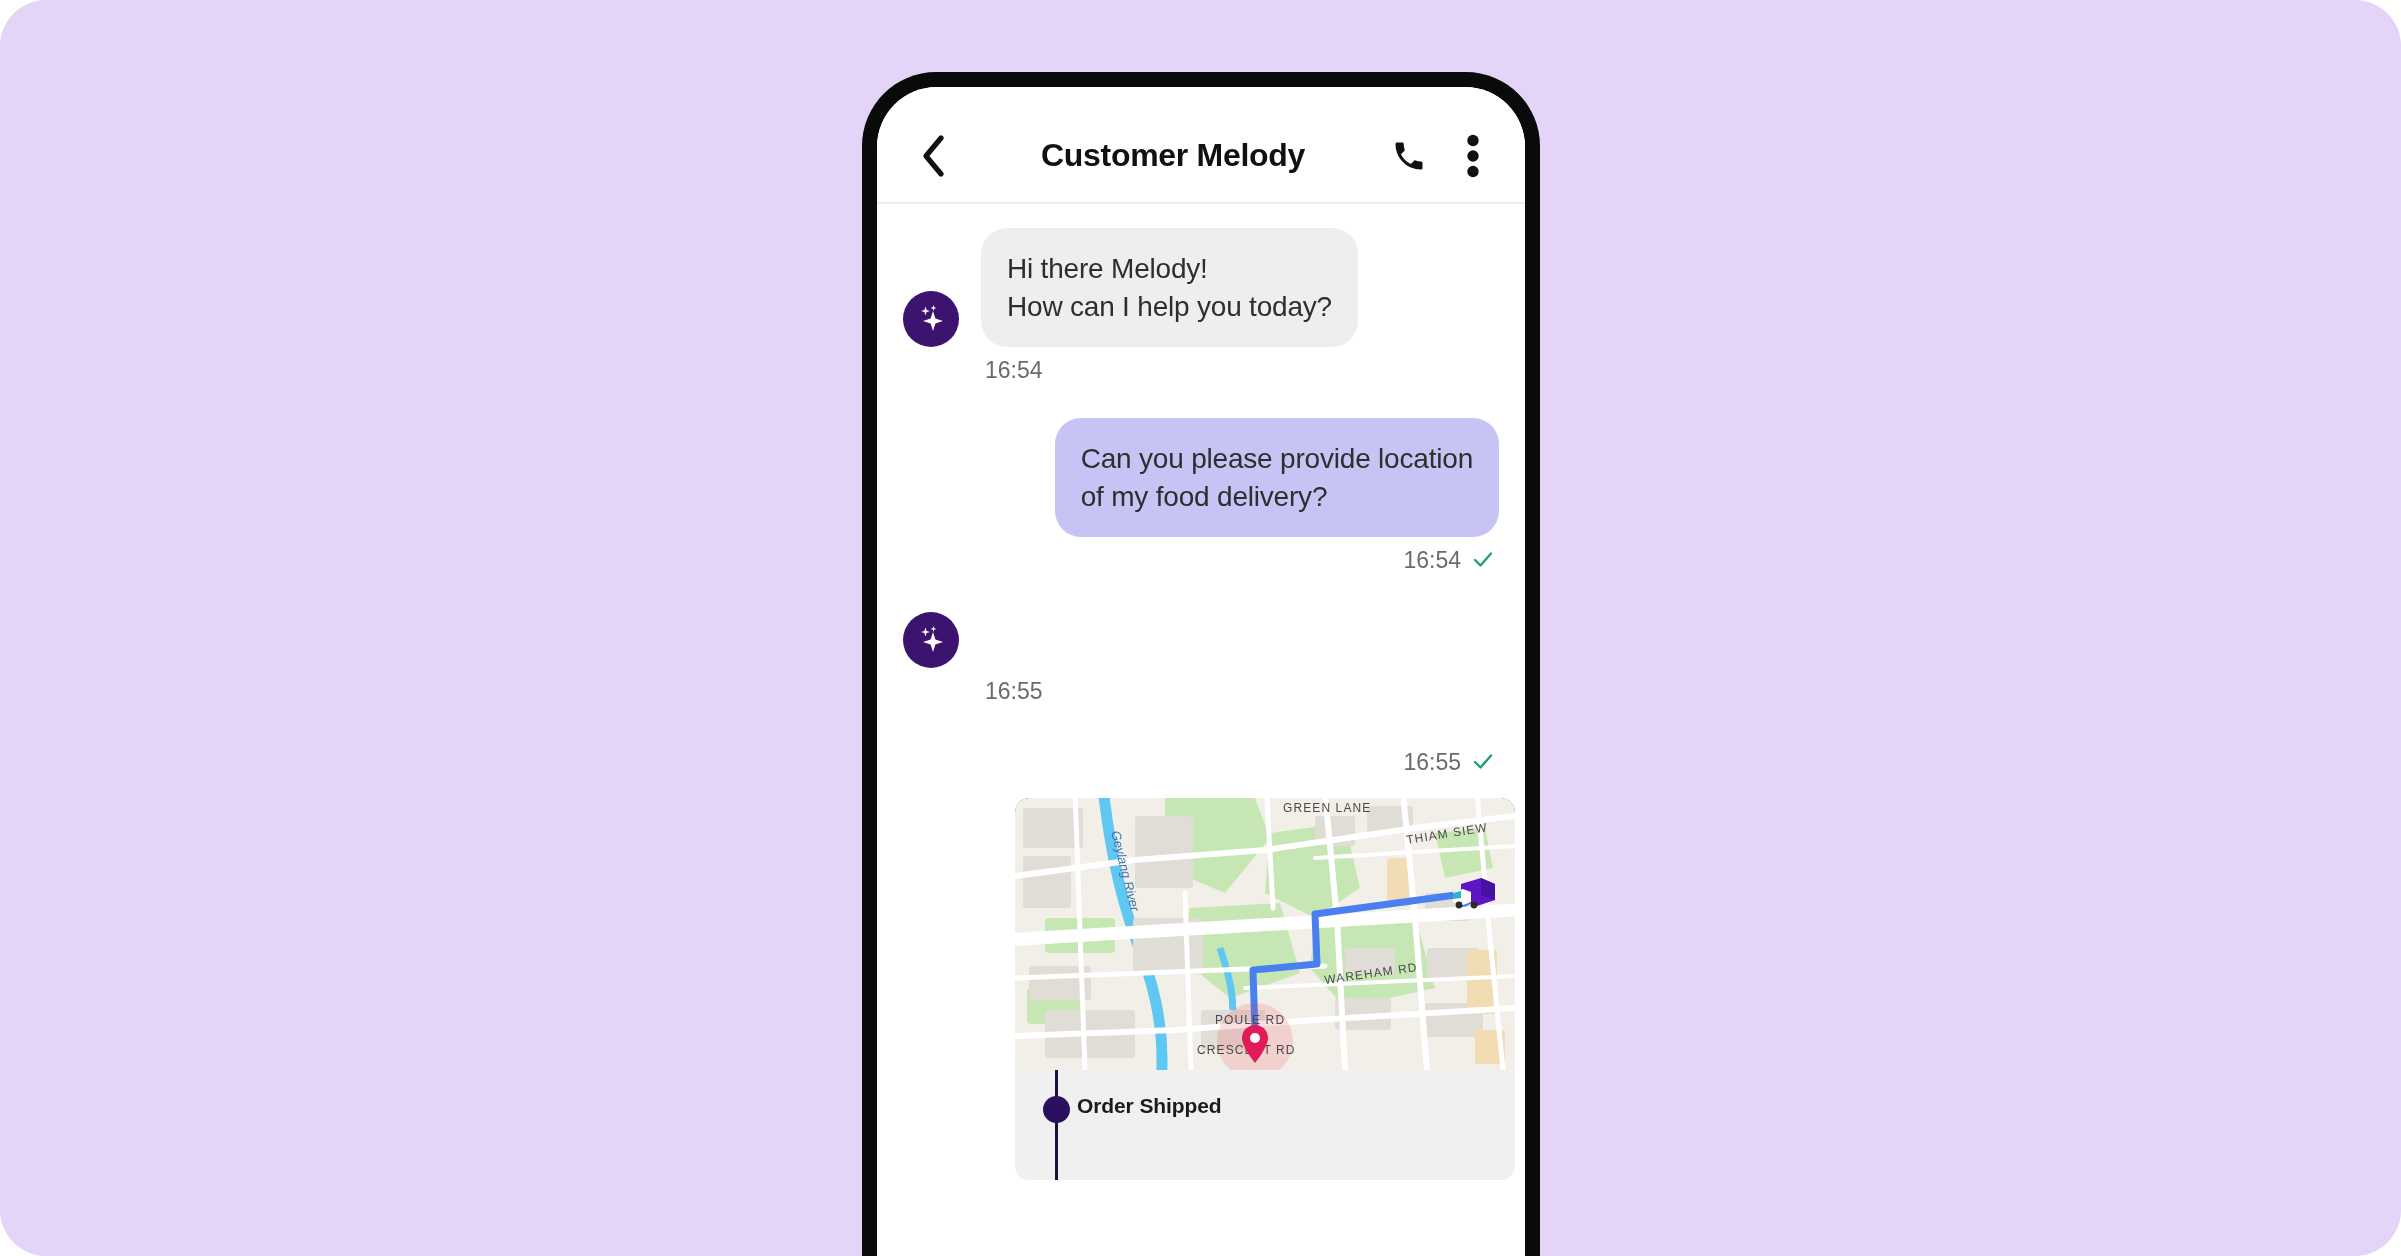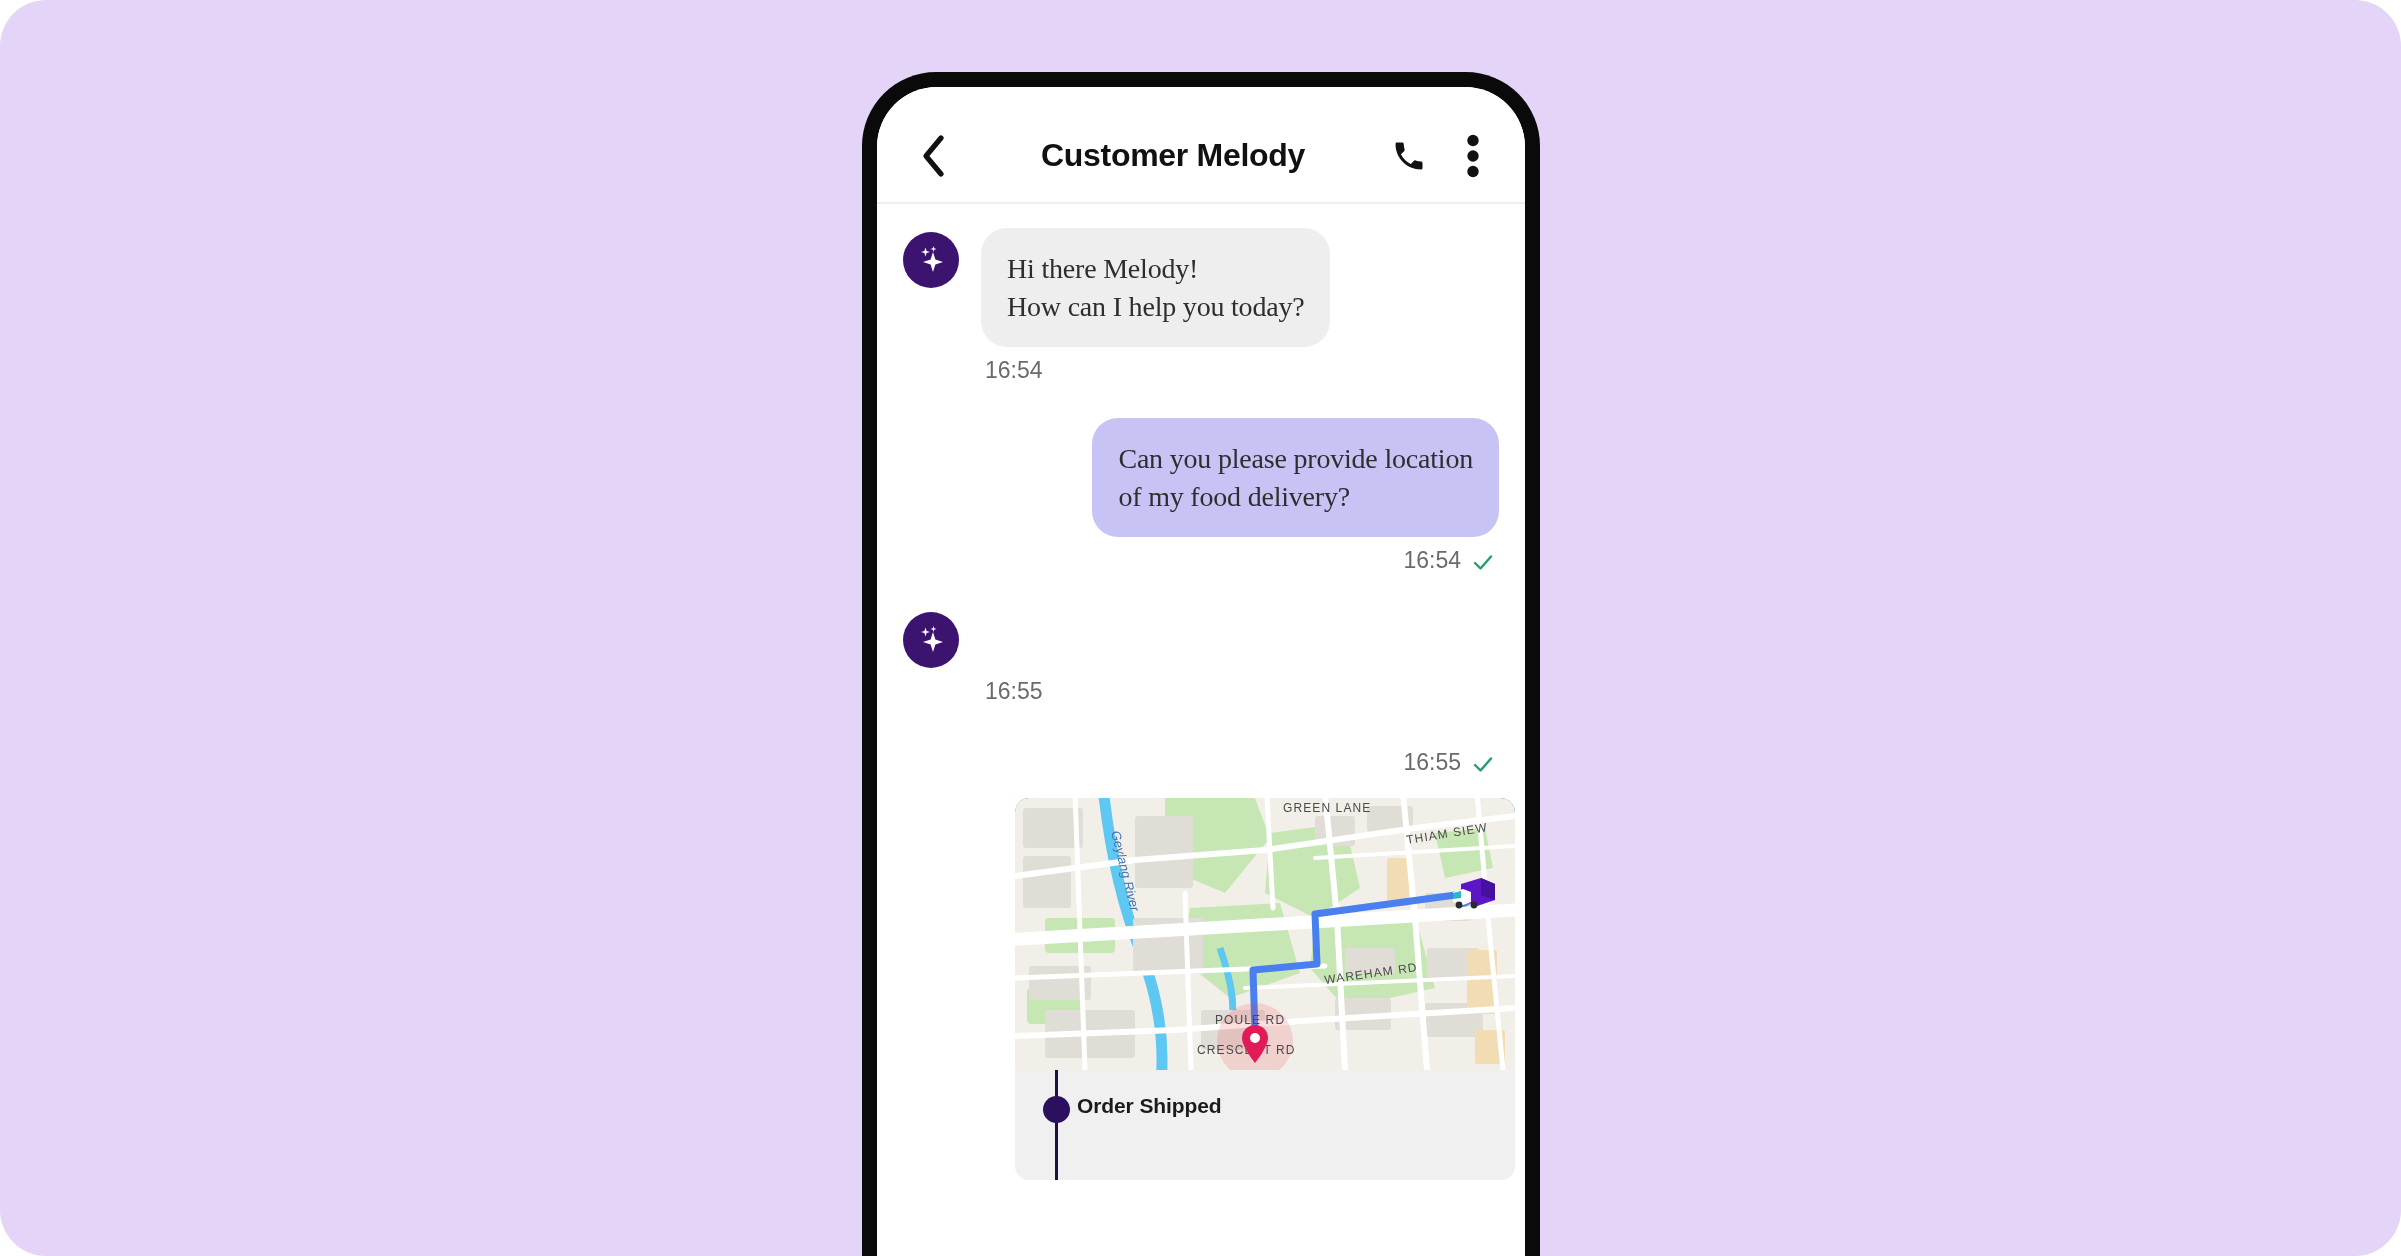--- a/index.html
+++ b/index.html
@@ -67,21 +67,21 @@
 
   
   #chat {
     position: absolute;
     left: 0; right: 0; top: 117px; bottom: 0;
     background: #ffffff;
     padding: 24px 26px 0 26px;
     overflow: hidden;
   }
 
-  .row { display: flex; align-items: flex-start; font-family: Liberation Serif, serif; }
+  .row { display: flex; align-items: flex-end; }
   .row.in  { justify-content: flex-start; }
   .row.out { justify-content: flex-end; }
 
   .avatar {
     width: 56px; height: 56px;
     border-radius: 50%;
     background: #3d1370;
     flex: 0 0 auto;
     margin-right: 22px;
     margin-top: 4px;
@@ -103,21 +103,21 @@
   }
   .bubble.out {
     background: #c7c4f5;
     border-radius: 26px;
   }
 
   .meta {
     font-size: 23px;
     color: #6b6b6b;
     margin-top: 10px;
-    display: flex; align-items: flex-end; gap: 10px;
+    display: flex; align-items: flex-start; gap: 10px;
   }
   .meta.in  { justify-content: flex-start; padding-left: 82px; }
   .meta.out { justify-content: flex-end; padding-right: 4px; }
 
   .block { margin-bottom: 12px; }
   .gap { height: 22px; }
 
   
   .track-card {
     margin-left: 112px;

